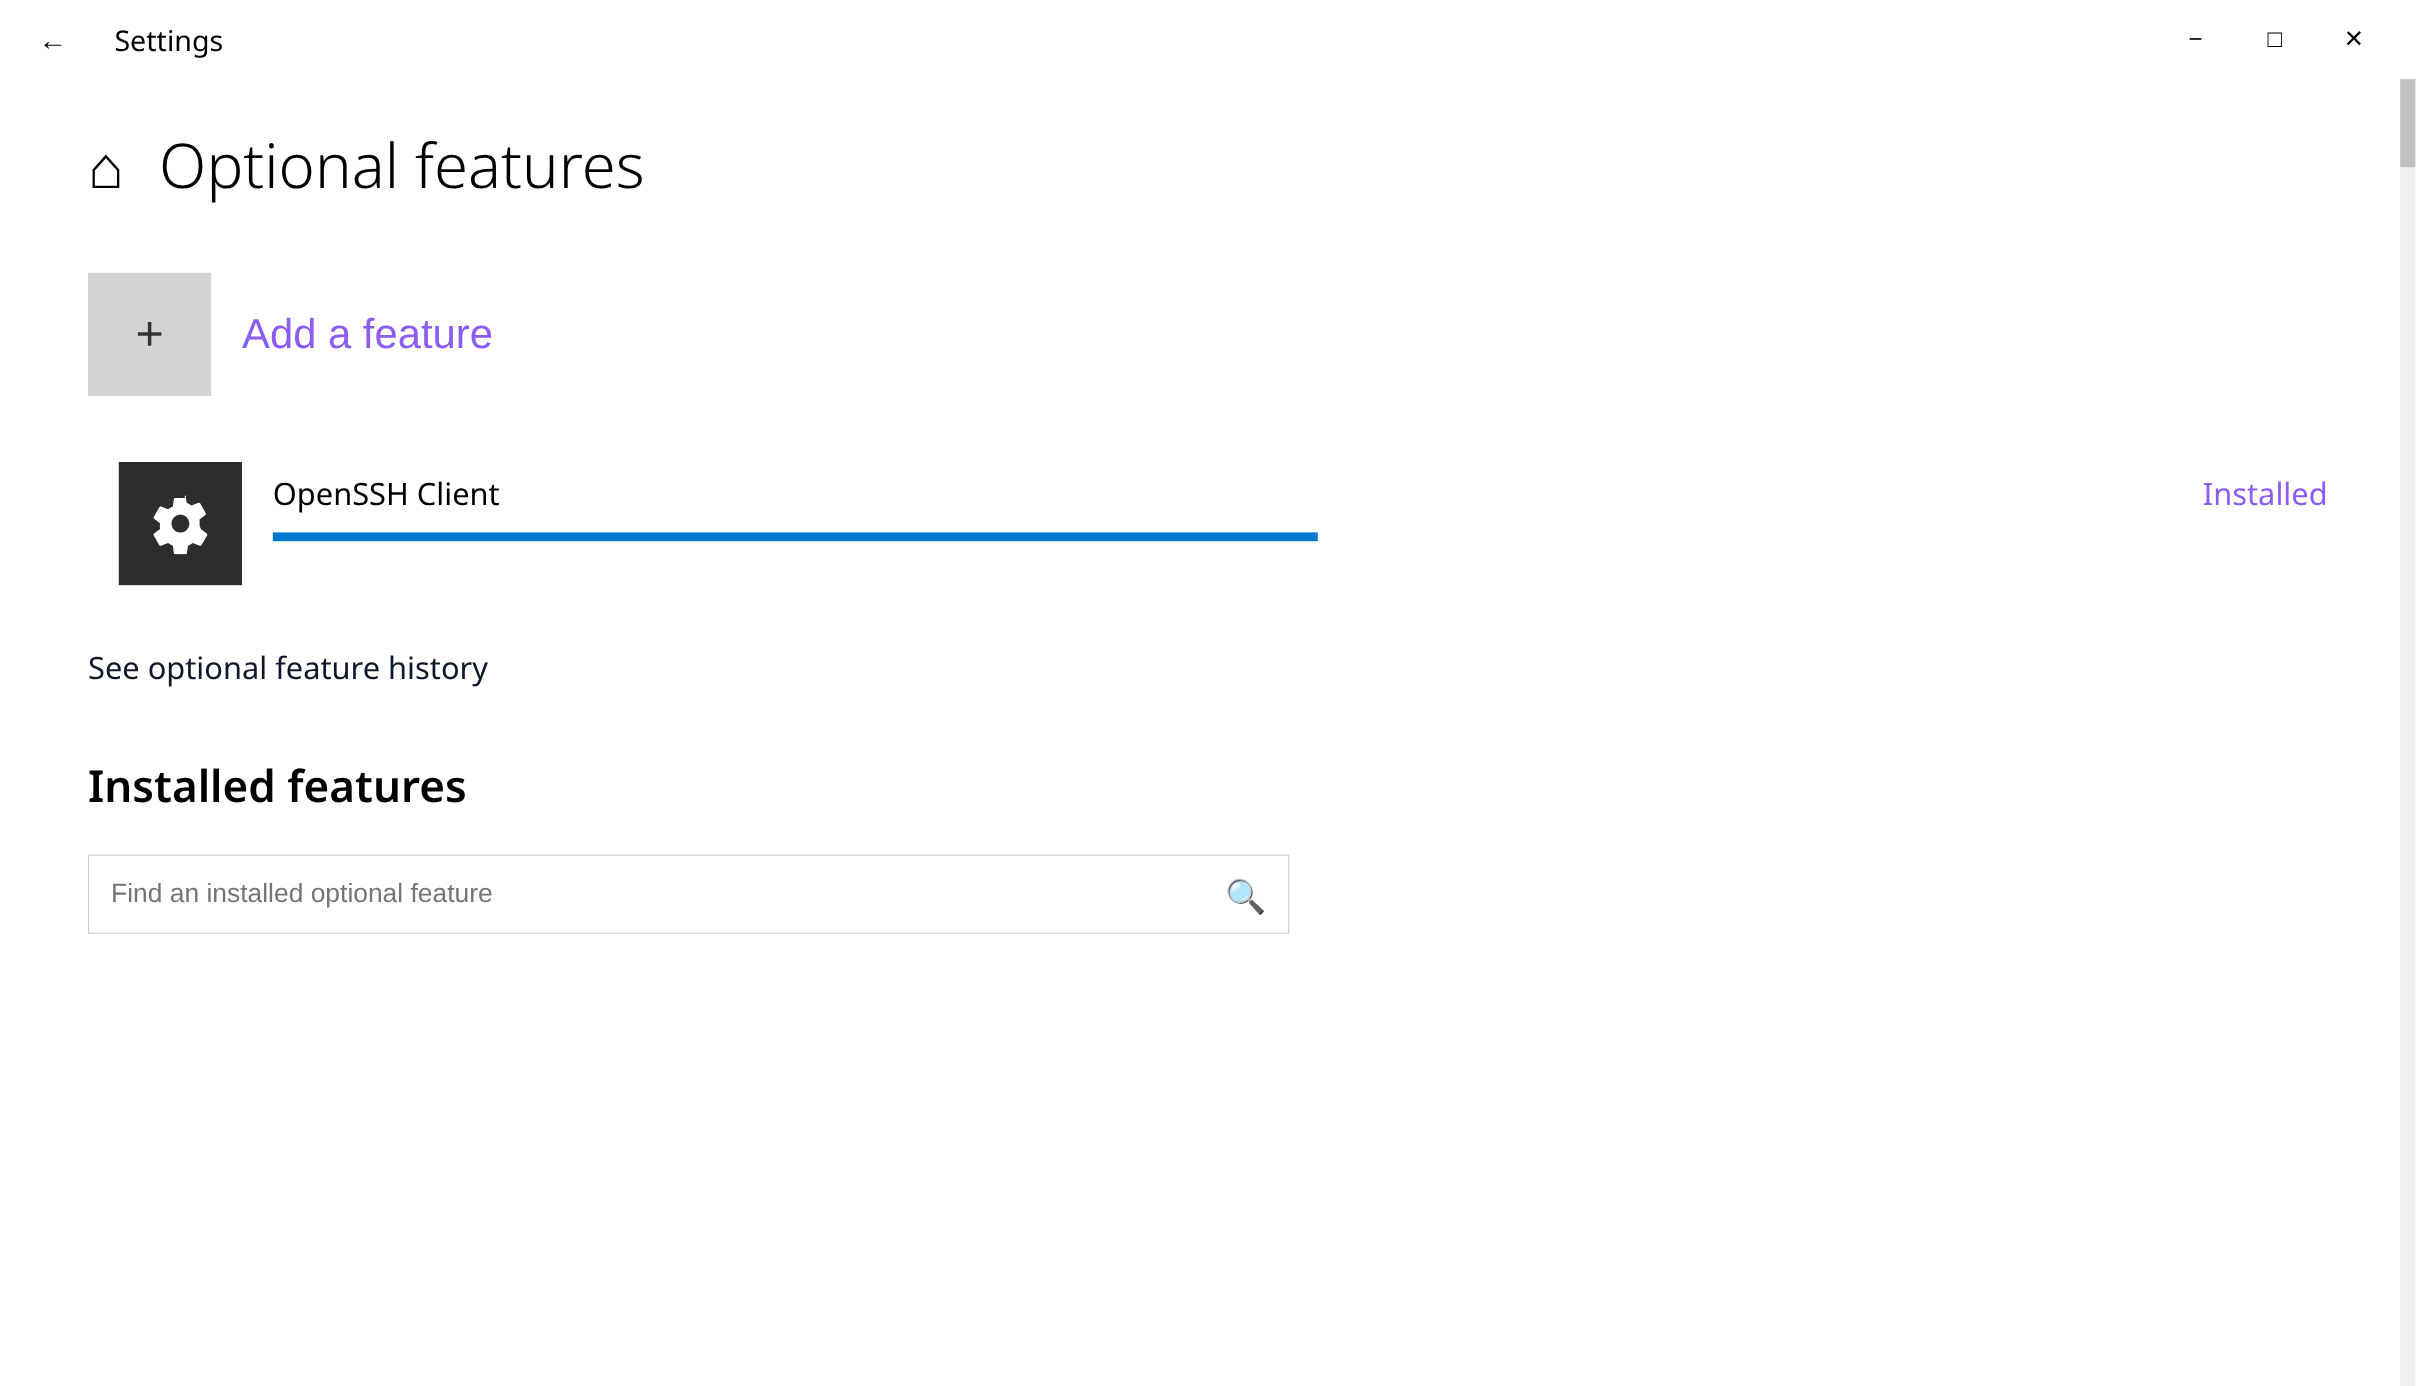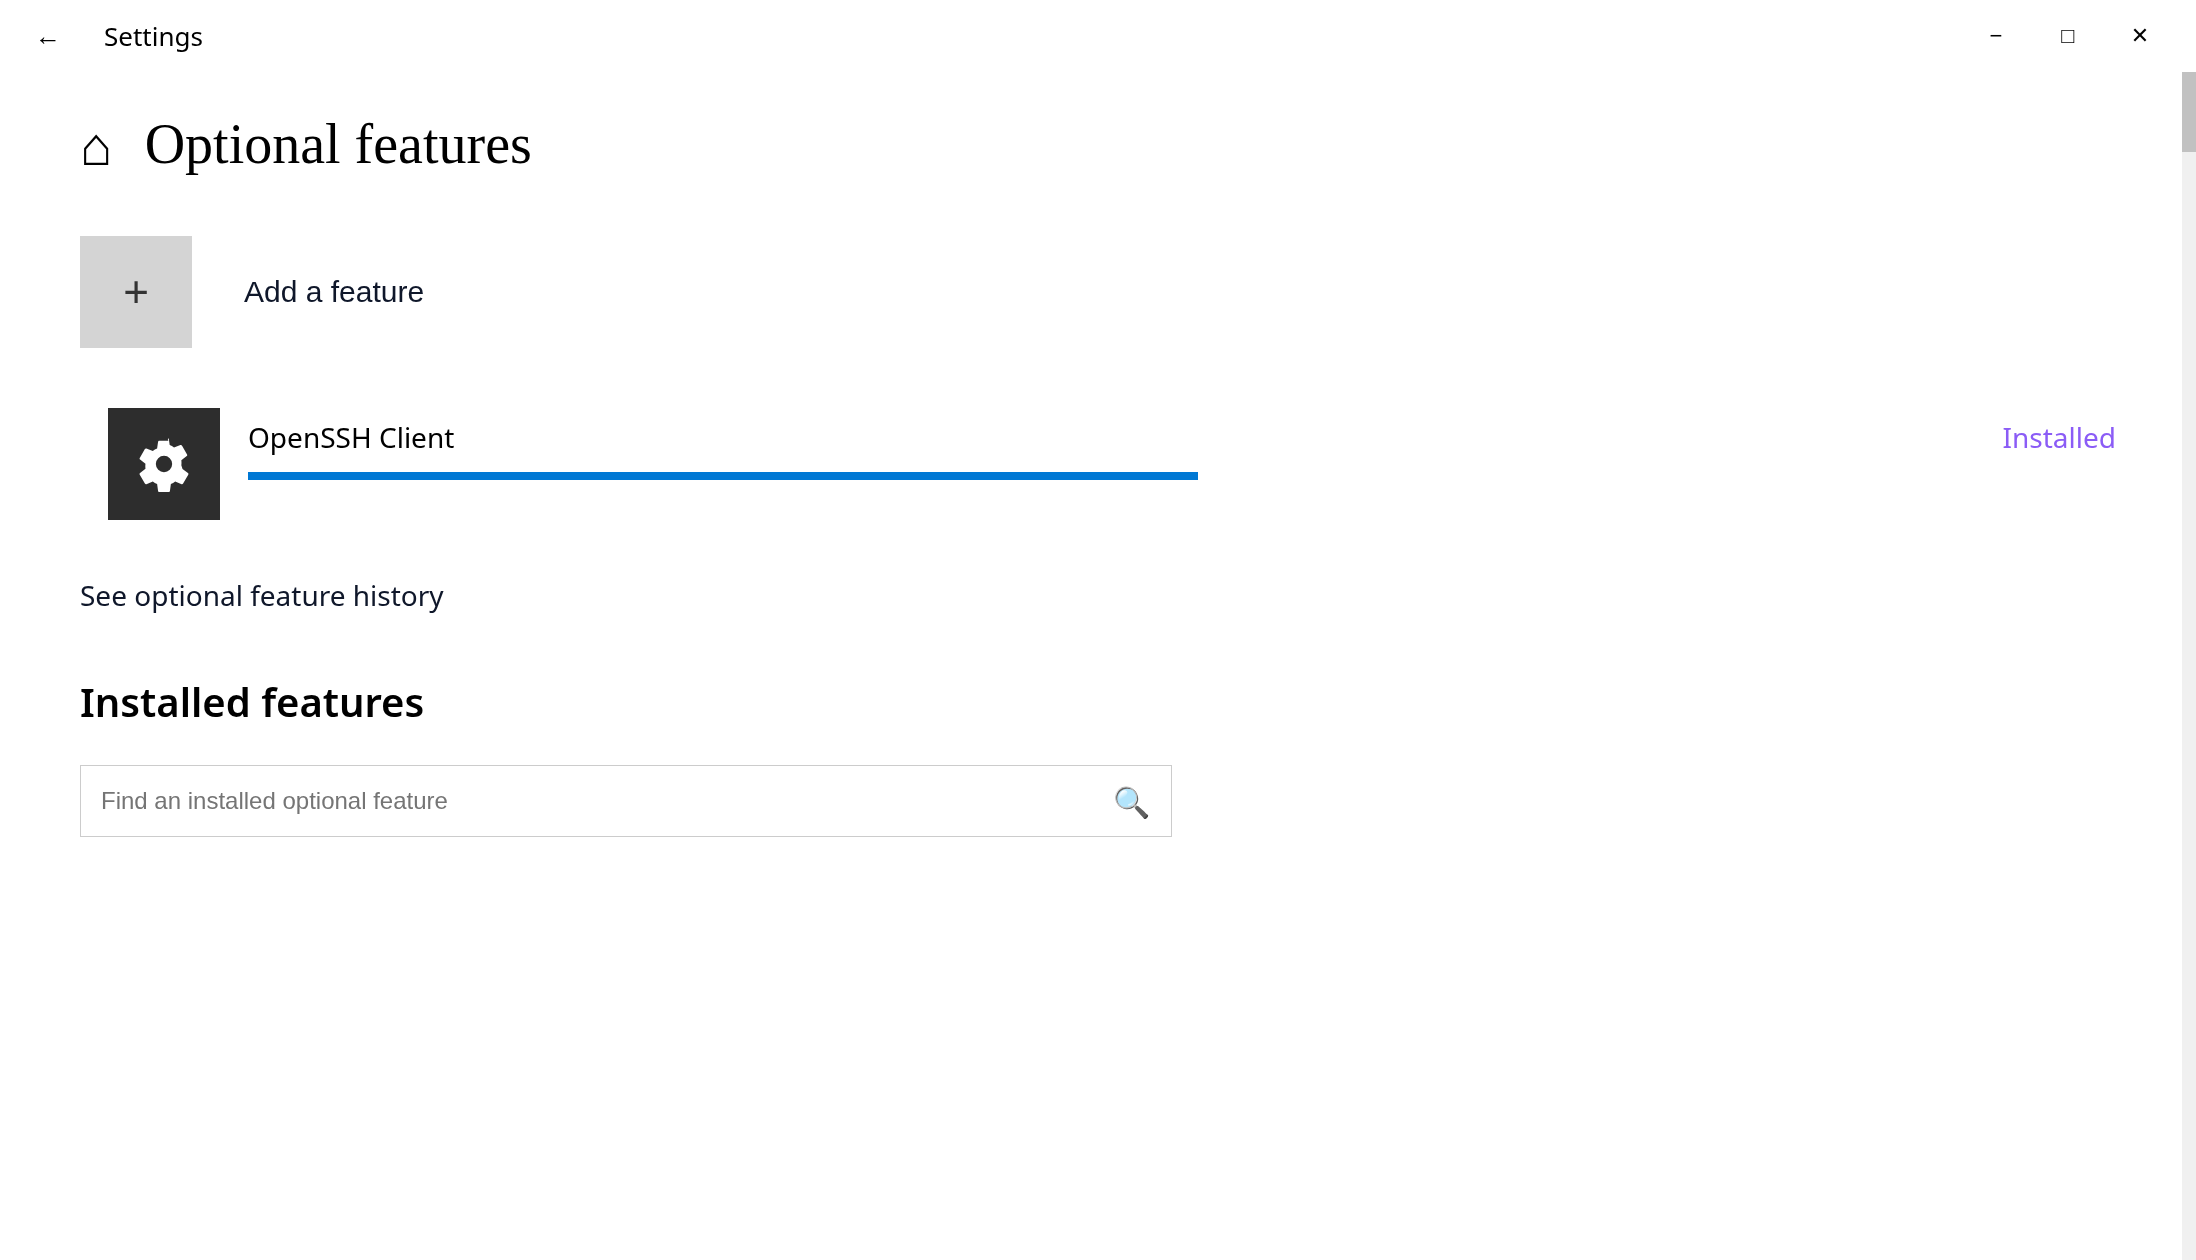--- a/index.html
+++ b/index.html
@@ -87,21 +87,20 @@
     .home-icon {
       font-size: 54px;
       color: #000;
       line-height: 1;
     }
 
     .page-title {
       font-size: 56px;
       font-weight: 300;
       color: #000000;
-      font-family: Liberation Serif, serif;
     }
 
     
     .add-feature-btn {
       display: flex;
       align-items: center;
       gap: 28px;
       margin-bottom: 60px;
       cursor: pointer;
       background: none;
@@ -115,24 +114,23 @@
       background: #d4d4d4;
       display: flex;
       align-items: center;
       justify-content: center;
       font-size: 44px;
       color: #333;
       flex-shrink: 0;
     }
 
     .add-feature-label {
-      font-size: 30px;
+      font-size: 38px;
       font-weight: 400;
-      color: #0f172a;
-      margin-left: 24px;
+      color: #8b5cf6;
     }
 
     
     .section-title {
       font-size: 32px;
       font-weight: 600;
       color: #000;
       margin-bottom: 36px;
     }
 

